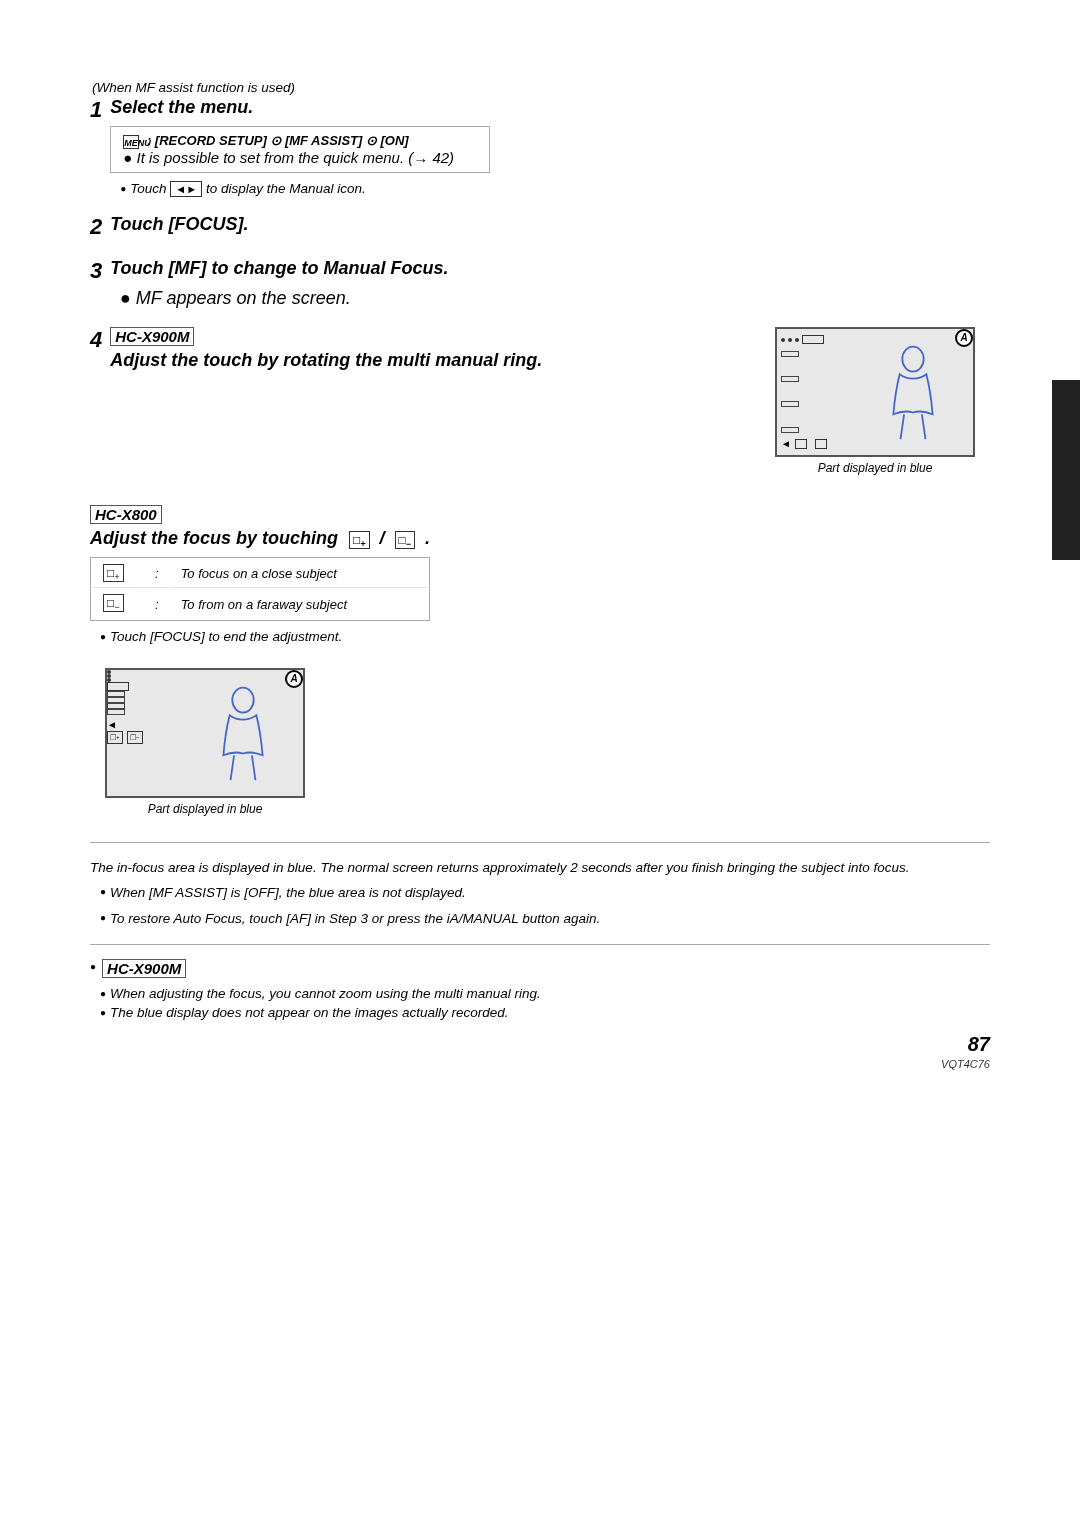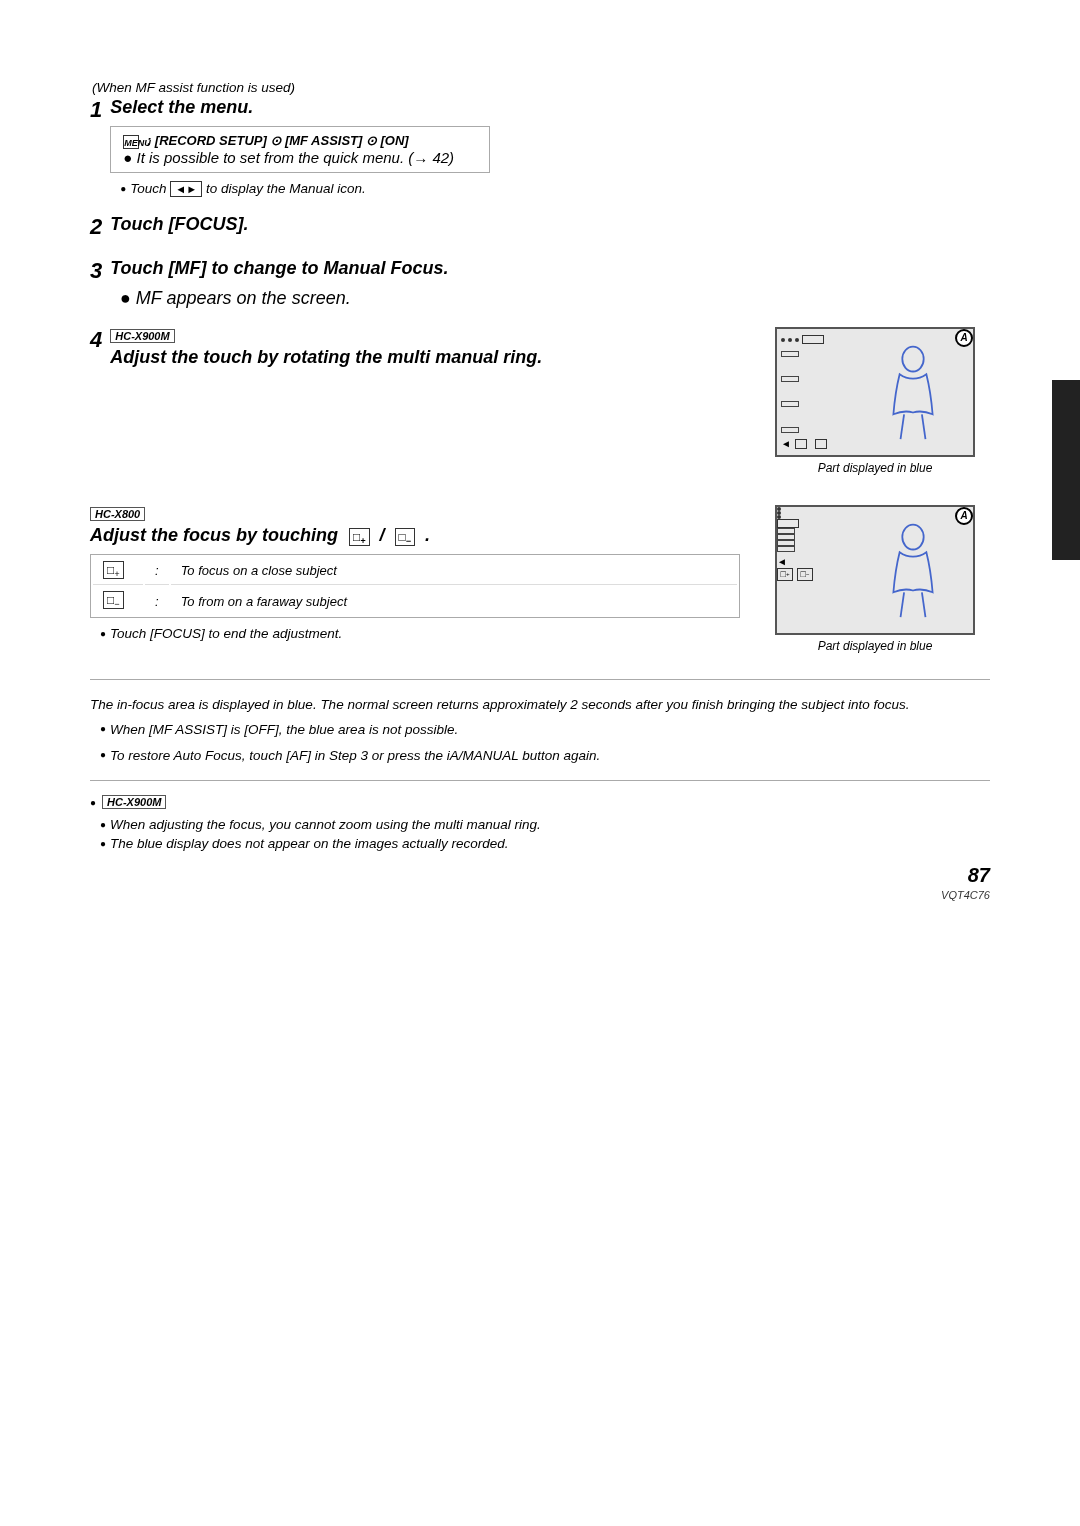--- a/index.html
+++ b/index.html
@@ -68,21 +68,21 @@
     }
     .bullet-line::before {
       content: "●";
       font-size: 10px;
       margin-top: 2px;
       flex-shrink: 0;
     }
     .model-badge {
       display: inline-block;
       border: 1px solid #555;
-      font-size: 11px;
+      font-size: 15px;
       padding: 0px 4px;
       margin-bottom: 4px;
       font-weight: bold;
     }
     .step4-container {
       display: flex;
       align-items: flex-start;
       gap: 20px;
       margin-bottom: 20px;
     }
@@ -186,20 +186,21 @@
       font-size: 12px;
       color: #000;
       text-align: center;
       margin-bottom: 10px;
     }
     .hcx800-section {
       display: flex;
       align-items: flex-start;
       gap: 20px;
       margin-bottom: 16px;
+      flex-direction: column;
     }
     .hcx800-left {
       flex: 1;
     }
     .focus-table {
       border: 1px solid #aaa;
       margin: 8px 0 8px 0;
       width: 100%;
     }
     .focus-table td {
@@ -459,21 +460,21 @@
       </div>
       <div class="part-blue-label">Part displayed in blue</div>
     </div>
   </div>
 
   <hr class="divider-line">
 
   <div class="info-block">
     <p>The in-focus area is displayed in blue. The normal screen returns approximately 2 seconds after you finish bringing the subject into focus.</p>
     <div class="bullet-line" style="margin-top:4px;">
-      <span>When [MF ASSIST] is [OFF], the blue area is not possible.</span>
+      <span>When [MF ASSIST] is [OFF], the blue area is not displayed.</span>
     </div>
     <div class="bullet-line">
       <span>To restore Auto Focus, touch [AF] in Step 3 or press the iA/MANUAL button again.</span>
     </div>
   </div>
 
   <hr class="divider-line">
 
   <div class="note-block">
     <div style="display:flex;align-items:flex-start;gap:6px;margin-bottom:4px;">

